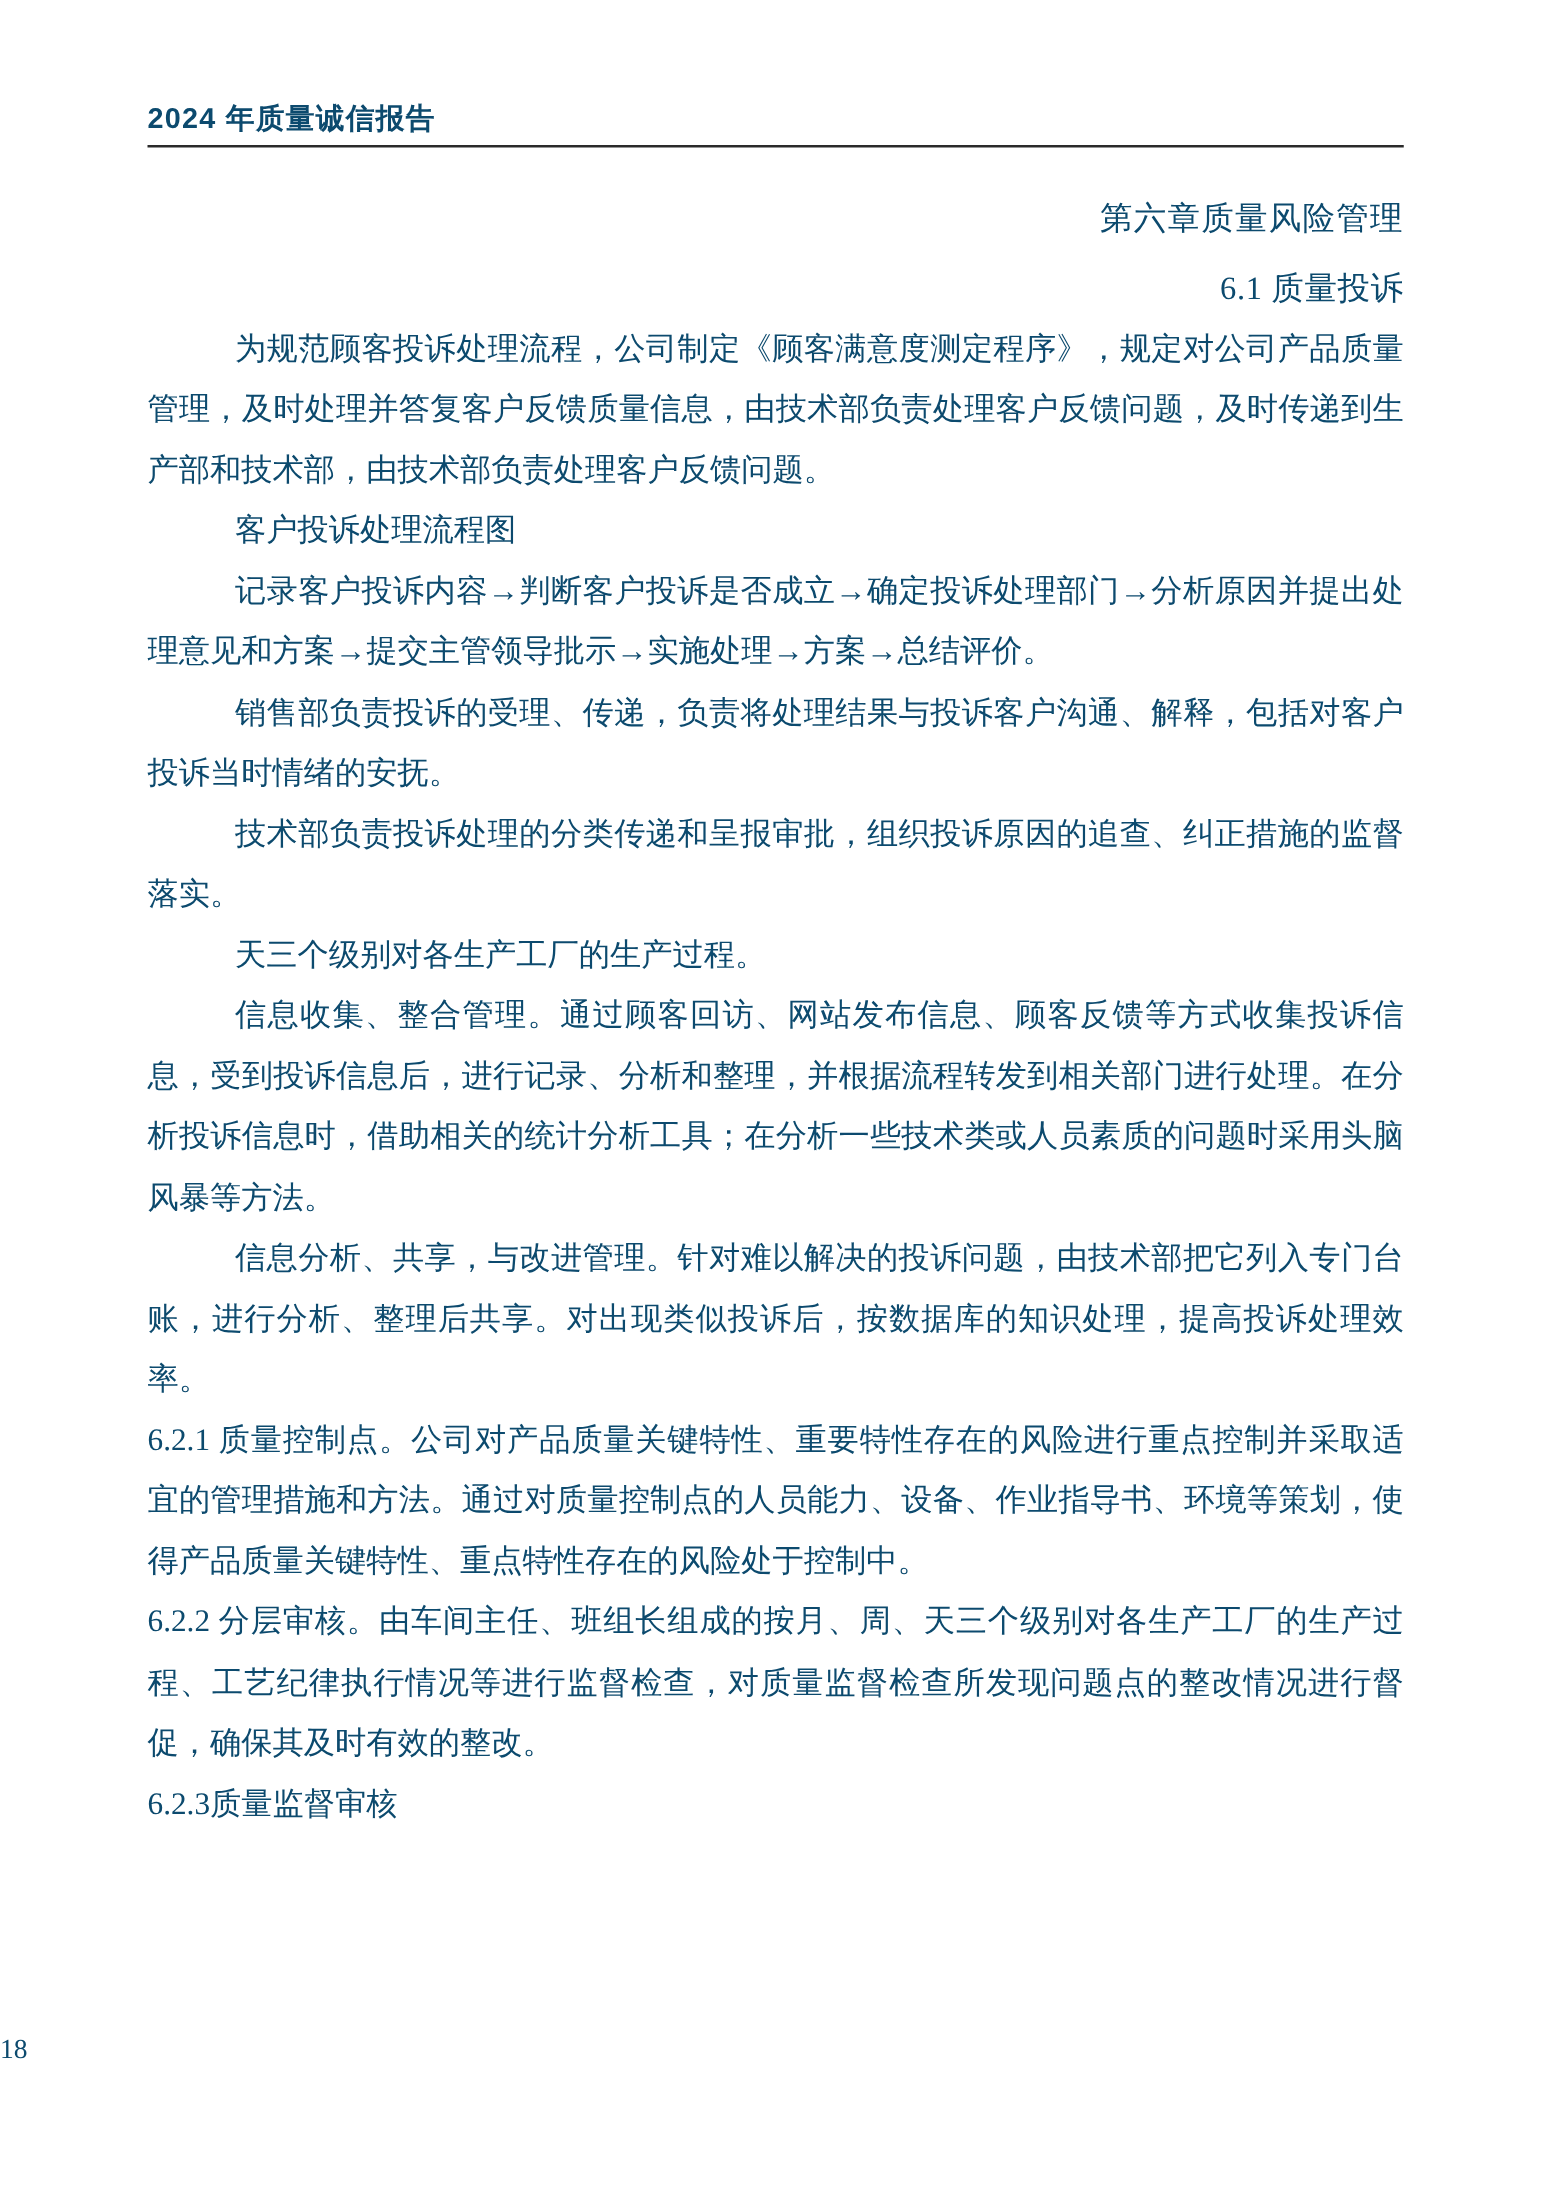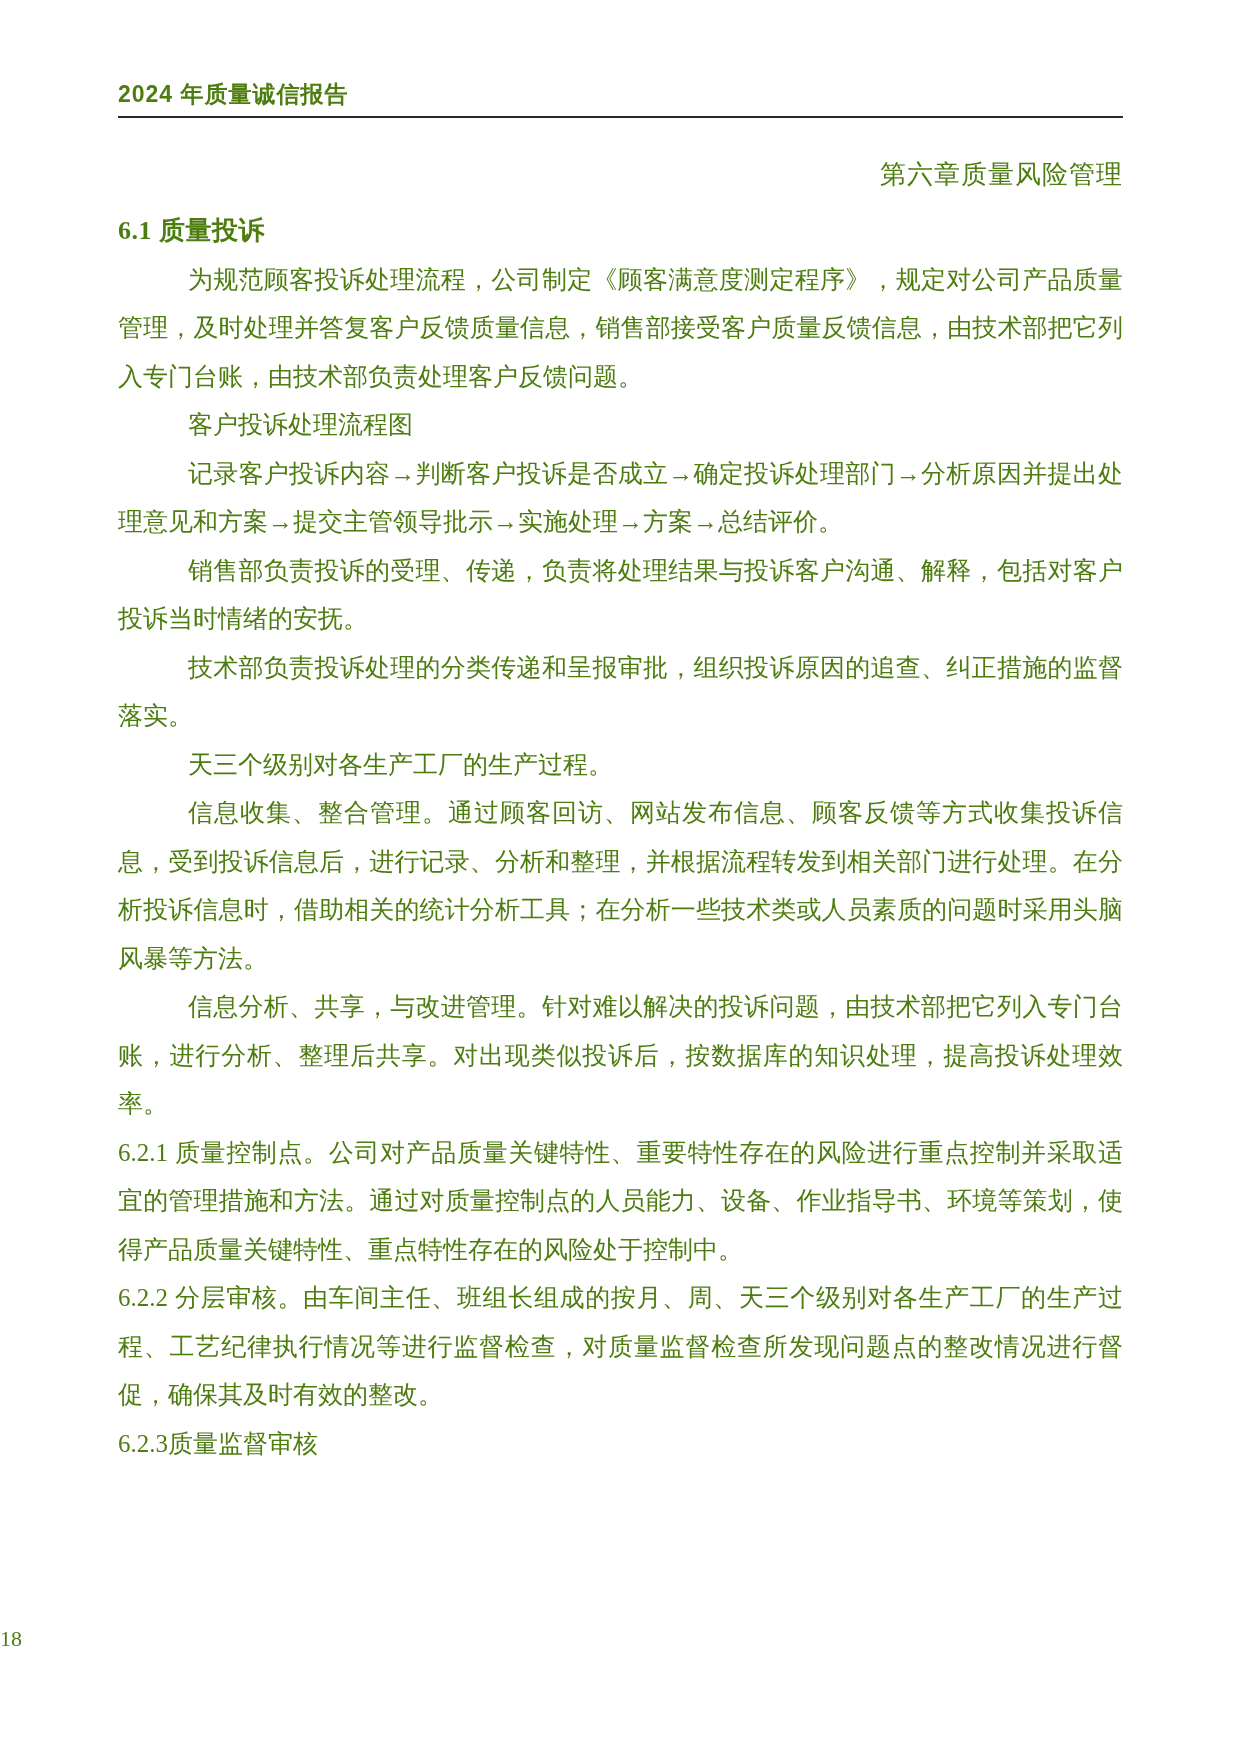--- a/index.html
+++ b/index.html
@@ -1,21 +1,21 @@
 <!DOCTYPE html>
 <html lang="zh"><head>
 <meta charset="utf-8">
 <style>
   html,body{margin:0;padding:0;background:#ffffff;}
   .page{
     position:relative;
     width:1241px;
     height:1755px;
     background:#ffffff;
-    color:#4d7c0f;
+    color:#0c4a6e;
     font-family:"Liberation Serif","DejaVu Serif",serif;
     overflow:hidden;
     box-sizing:border-box;
   }
   .margins{padding:0 118px;}
 
   
   .running-header{
     padding-top:80px;
     padding-bottom:8px;
@@ -46,23 +46,23 @@
     font-size:25px;
     line-height:48.5px;
     text-align:justify;
     text-justify:inter-character;
   }
   .content p{margin:0;}
   .content p.indent{text-indent:70px;}
   .sec-heading{
     margin:0;
     font-size:26px;
-    font-weight:700;
+    font-weight:400;
     line-height:48.5px;
-    text-align:left;
+    text-align:right;
     letter-spacing:0.5px;
   }
 
   
   .page-number{
     position:absolute;
     left:0;right:0;
     top:1626px;
     font-size:22px;
     line-height:26px;
@@ -77,21 +77,21 @@
     <div class="running-header">
       <span class="header-text">2024 年质量诚信报告</span>
     </div>
 
     <h1 class="chapter-title">第六章质量风险管理</h1>
 
     <div class="content">
 
       <h2 class="sec-heading">6.1 质量投诉</h2>
 
-      <p class="indent">为规范顾客投诉处理流程，公司制定《顾客满意度测定程序》，规定对公司产品质量管理，及时处理并答复客户反馈质量信息，销售部接受客户质量反馈信息，由技术部把它列入专门台账，由技术部负责处理客户反馈问题。</p>
+      <p class="indent">为规范顾客投诉处理流程，公司制定《顾客满意度测定程序》，规定对公司产品质量管理，及时处理并答复客户反馈质量信息，由技术部负责处理客户反馈问题，及时传递到生产部和技术部，由技术部负责处理客户反馈问题。</p>
       <p class="indent">客户投诉处理流程图</p>
       <p class="indent">记录客户投诉内容→判断客户投诉是否成立→确定投诉处理部门→分析原因并提出处理意见和方案→提交主管领导批示→实施处理→方案→总结评价。</p>
       <p class="indent">销售部负责投诉的受理、传递，负责将处理结果与投诉客户沟通、解释，包括对客户投诉当时情绪的安抚。</p>
       <p class="indent">技术部负责投诉处理的分类传递和呈报审批，组织投诉原因的追查、纠正措施的监督落实。</p>
       <p class="indent">天三个级别对各生产工厂的生产过程。</p>
       <p class="indent">信息收集、整合管理。通过顾客回访、网站发布信息、顾客反馈等方式收集投诉信息，受到投诉信息后，进行记录、分析和整理，并根据流程转发到相关部门进行处理。在分析投诉信息时，借助相关的统计分析工具；在分析一些技术类或人员素质的问题时采用头脑风暴等方法。</p>
       <p class="indent">信息分析、共享，与改进管理。针对难以解决的投诉问题，由技术部把它列入专门台账，进行分析、整理后共享。对出现类似投诉后，按数据库的知识处理，提高投诉处理效率。</p>
 
 
       <p>6.2.1 质量控制点。公司对产品质量关键特性、重要特性存在的风险进行重点控制并采取适宜的管理措施和方法。通过对质量控制点的人员能力、设备、作业指导书、环境等策划，使得产品质量关键特性、重点特性存在的风险处于控制中。</p>

